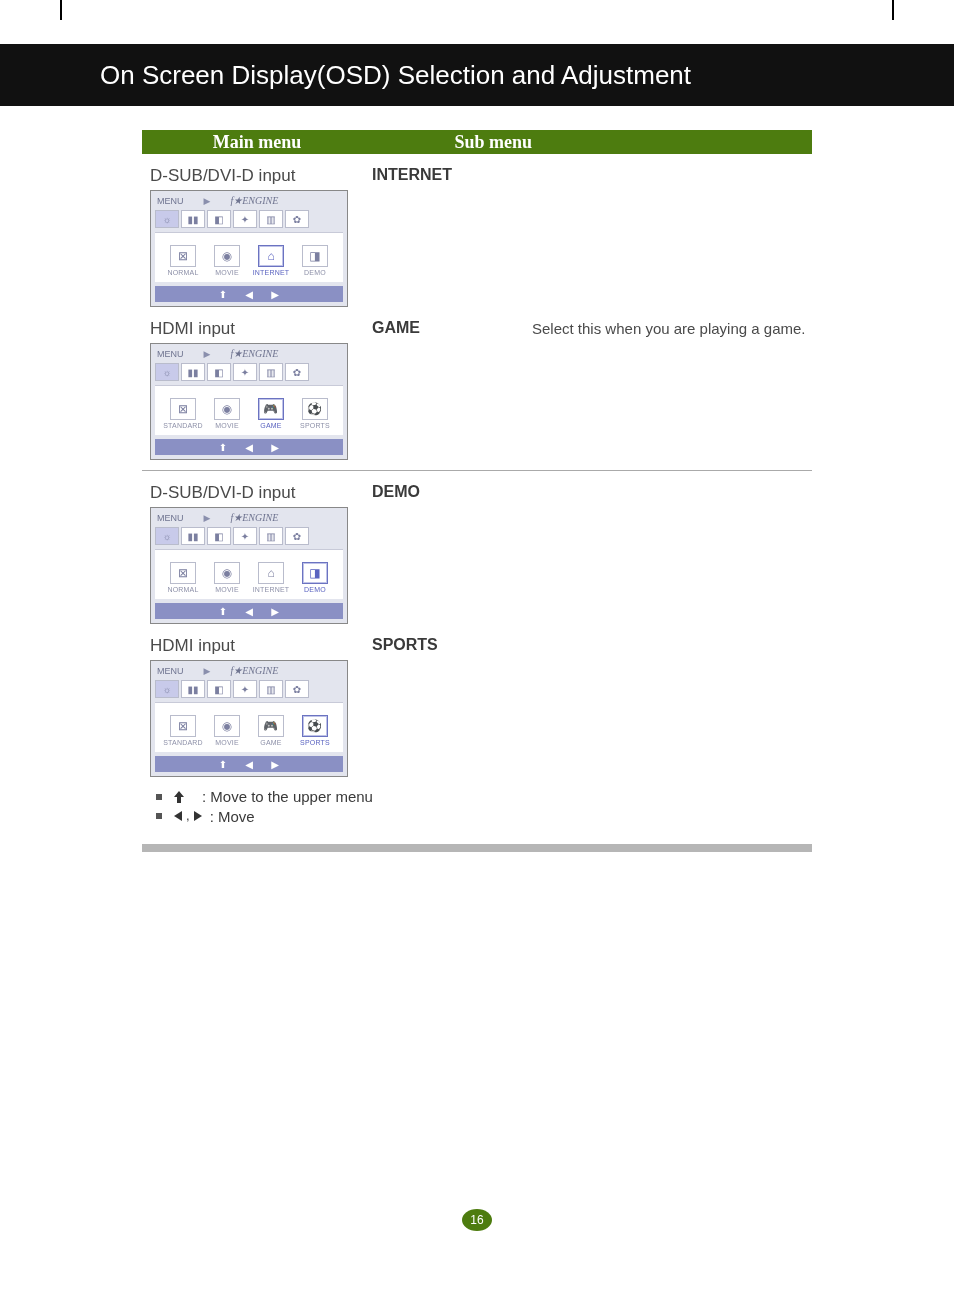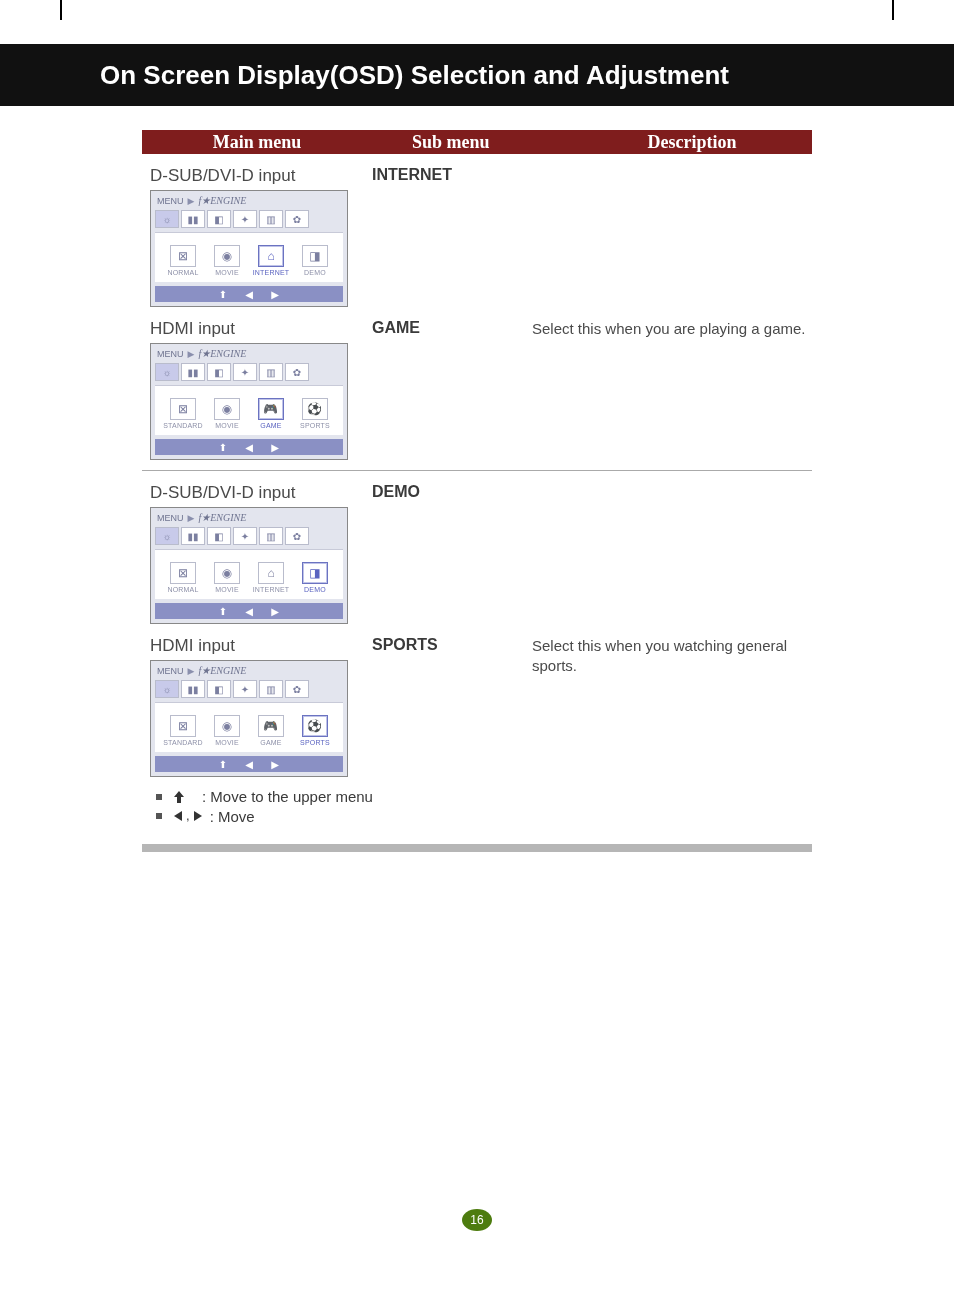--- a/index.html
+++ b/index.html
@@ -20,40 +20,40 @@
     top: 44px; left: 0; right: 0;
     height: 62px;
     background: #111;
   }
   .top-black-band h1 {
     position: absolute;
     left: 100px;
     top: 16px;
     color: #fff;
     font-size: 26px;
-    font-weight: 700;
+    font-weight: 400;
   }
   .content {
     position: absolute;
     top: 130px;
     left: 142px;
     width: 670px;
   }
   .col-header {
     display: flex;
-    background: #7f1d1d;
+    background: #4d7c0f;
     color: #fff;
     font-family: Georgia, 'Times New Roman', serif;
     font-size: 18px;
     font-weight: 600;
     height: 24px;
     align-items: center;
   }
   .col-header .c1 { width: 230px; text-align: center; }
-  .col-header .c2 { width: 160px; text-align: left; margin-left: 40px; }
+  .col-header .c2 { width: 160px; text-align: right; }
   .col-header .c3 { flex: 1; text-align: center; }
 
   .input-label {
     font-size: 17px;
     color: #4a4a4a;
     margin: 12px 0 4px 8px;
   }
 
   .row-block { display: flex; }
   .left-col { width: 230px; flex-shrink: 0; }
@@ -71,21 +71,21 @@
     background: #e3e5ee;
     font-size: 9px;
     margin-left: 8px;
   }
   .osd-crumb {
     padding: 4px 6px;
     color: #6f7490;
     font-size: 9px;
     display: flex;
     align-items: center;
-    gap: 4px;
+    gap: 20px;
   }
   .osd-crumb .arrow { color: #8a8fad; }
   .fengine { font-style: italic; font-family: Liberation Serif, serif; font-size: 10px; }
   .osd-tabs {
     display: flex;
     gap: 2px;
     padding: 0 4px 4px 4px;
     align-items: center;
   }
   .osd-tab {
@@ -171,21 +171,20 @@
 
 <div class="top-black-band">
   <h1>On Screen Display(OSD) Selection and Adjustment</h1>
 </div>
 
 <div class="content">
 
   <div class="col-header">
     <div class="c1">Main menu</div>
     <div class="c2">Sub menu</div>
-    <div class="c3">Description</div>
   </div>
 
   <div id="sections-host">
       <div class="row-block">
         <div class="left-col">
           <div class="input-label">D-SUB/DVI-D input</div>
           <div class="osd">
             <div class="osd-crumb">
               <span>MENU</span>
               <span class="arrow">▶</span>
@@ -361,23 +360,20 @@
             </div>
             <div class="osd-foot">
               <span class="btn">⬆</span>
               <span class="btn">◀</span>
               <span class="btn">▶</span>
             </div>
           </div>
         </div>
         <div class="mid-col">
           <div class="sub-label">SPORTS</div>
-        </div>
-        <div class="right-col">
-          <div class="desc">Select this when you watching general sports.</div>
         </div>
       </div>
     </div>
 
   <div class="legend">
     <div class="legend-row">
       <span class="bullet"></span>
       <span style="margin: 0 16px 0 6px;">
         <svg width="14" height="14" viewBox="0 0 14 14">
             <path d="M7 1 L12 7 L9 7 L9 13 L5 13 L5 7 L2 7 Z" fill="#333"></path>

